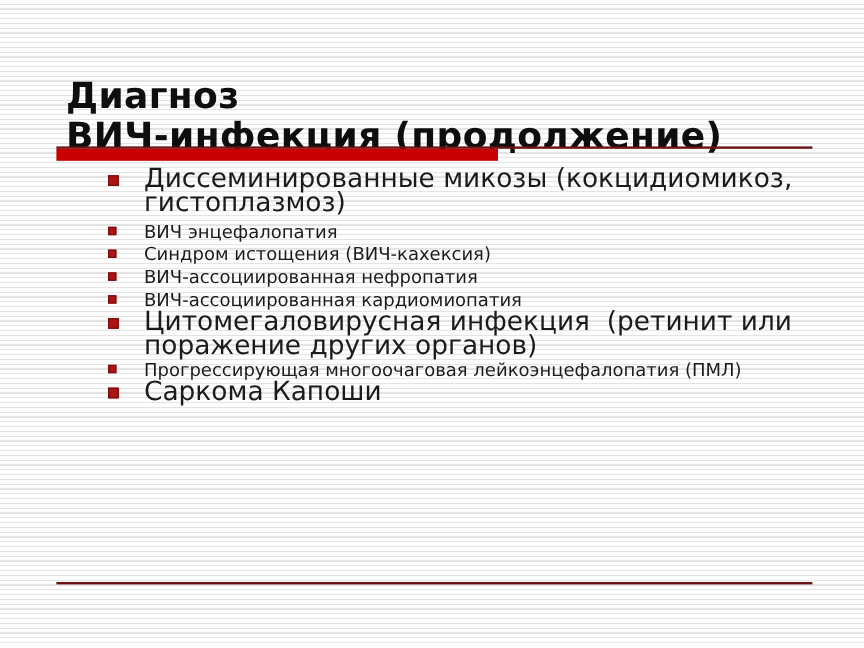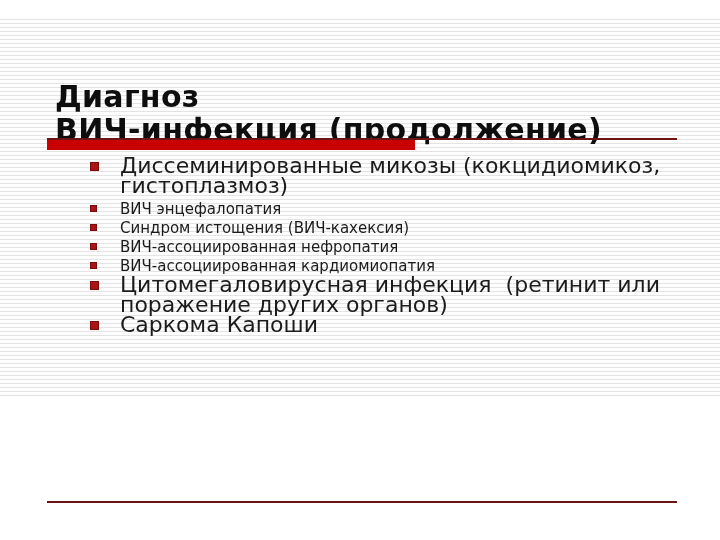--- a/index.html
+++ b/index.html
@@ -4,27 +4,26 @@
 <style>
   html,body{margin:0;padding:0;}
   body{
     width:720px;height:540px;
     font-family:"DejaVu Sans","Liberation Sans",sans-serif;
     background:#ffffff;
     overflow:hidden;
   }
   .slide{
     position:relative;
-    width:720px;height:380px;
+    width:720px;height:536px;
     background:repeating-linear-gradient(
       to bottom,
       #fefefe 0px, #fefefe 3px,
       #e4e4e4 3px, #e4e4e4 4px
     );
-    margin-top:16px;
   }
   .title{
     position:absolute;
     left:55px; top:44px;
     width:640px;
     font-size:30px;
     font-weight:bold;
     line-height:33px;
     letter-spacing:0.3px;
     color:#0e0e0e;
@@ -113,20 +112,24 @@
     </li>
     <li class="item sm">
       <span class="bullet"></span>
       <span class="txt">ВИЧ-ассоциированная кардиомиопатия</span>
     </li>
     <li class="item lg">
       <span class="bullet"></span>
       <span class="txt">Цитомегаловирусная инфекция  (ретинит или
 поражение других органов)</span>
     </li>
+    <li class="item sm">
+      <span class="bullet"></span>
+      <span class="txt">Прогрессирующая многоочаговая лейкоэнцефалопатия (ПМЛ)</span>
+    </li>
     <li class="item lg">
       <span class="bullet"></span>
       <span class="txt">Саркома Капоши</span>
     </li>
   </ul>
 
   <div class="rule-bottom"></div>
 
 </div>
 

